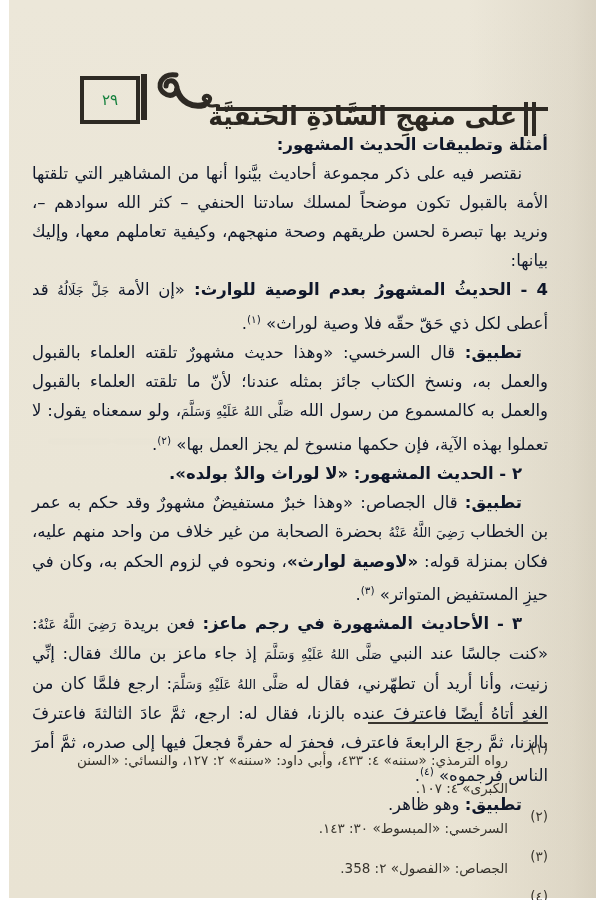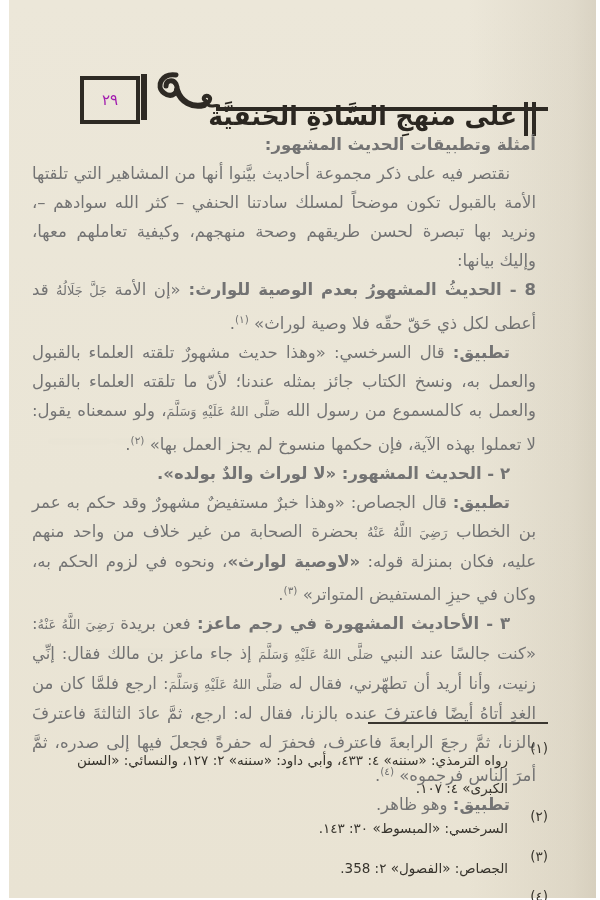--- a/index.html
+++ b/index.html
@@ -17,40 +17,40 @@
   }
   
   .ghost{position:absolute;opacity:.05;filter:blur(2px);color:#5a6a58;font-size:13px;direction:rtl;pointer-events:none;}
 
   
   .header{position:absolute;top:0;left:0;right:0;height:130px;}
   .pagenum-box{
     position:absolute;top:76px;left:80px;width:52px;height:40px;
     border:4px solid #2e2a24;background:transparent;
     display:flex;align-items:center;justify-content:center;
-    font-size:15px;color:#a21caf;
+    font-size:15px;color:#15803d;
   }
   .pagenum-bar{position:absolute;top:74px;left:141px;width:6px;height:46px;background:#2e2a24;}
   .ornament{position:absolute;top:70px;left:150px;}
   .head-rule{position:absolute;top:107px;left:216px;right:52px;height:4px;background:#2e2a24;}
   .title-wrap{
     position:absolute;top:62px;right:64px;height:45px;
     display:flex;gap:7px;direction:rtl;margin-top:40px;
   }
   .dbl-bars{display:flex;gap:4px;height:34px;}
   .dbl-bars div{width:4px;height:34px;background:#2e2a24;}
   .book-title{
     font-size:25px;font-weight:bold;color:#2a2620;
     transform:scaleY(1.05);letter-spacing:-1px;white-space:nowrap;
   }
 
   
   .body-text{
-    position:absolute;top:130px;right:64px;left:32px;
-    direction:rtl;color:#737373;
+    position:absolute;top:130px;right:52px;left:32px;
+    direction:rtl;color:#0f172a;
     font-size:16.5px;line-height:29px;text-align:justify;
   }
   p.para{margin:0;padding:0;}
   p.para.indent{text-indent:26px;}
   .seg-bold{font-weight:bold;}
   .seg-normal{font-weight:normal;margin-top:32px;}
   .seg-honorific{font-size:13px;font-weight:normal;letter-spacing:-0.5px;}
   .seg-fnref{font-size:10.5px;vertical-align:6px;}
 
   
@@ -91,21 +91,21 @@
   </div>
   <div class="pagenum-bar"></div>
   <div class="pagenum-box">
     <span>٢٩</span>
   </div>
 </div>
 
 <div class="body-text">
     <p class="para"><span class="seg-bold">أمثلة وتطبيقات الحديث المشهور:</span></p>
     <p class="para indent"><span class="seg-normal">نقتصر فيه على ذكر مجموعة أحاديث بيَّنوا أنها من المشاهير التي تلقتها الأمة بالقبول تكون موضحاً لمسلك سادتنا الحنفي – كثر الله سوادهم –، ونريد بها تبصرة لحسن طريقهم وصحة منهجهم، وكيفية تعاملهم معها، وإليك بيانها:</span></p>
-    <p class="para"><span class="seg-bold">8 - الحديثُ المشهورُ بعدم الوصية للوارث: </span><span class="seg-normal">«إن الأمة </span><span class="seg-honorific">جَلَّ جَلَالُهُ</span><span class="seg-normal"> قد أعطى لكل ذي حَقّ حقّه فلا وصية لوراث» </span><span class="seg-fnref">(١)</span><span class="seg-normal">.</span></p>
+    <p class="para"><span class="seg-bold">4 - الحديثُ المشهورُ بعدم الوصية للوارث: </span><span class="seg-normal">«إن الأمة </span><span class="seg-honorific">جَلَّ جَلَالُهُ</span><span class="seg-normal"> قد أعطى لكل ذي حَقّ حقّه فلا وصية لوراث» </span><span class="seg-fnref">(١)</span><span class="seg-normal">.</span></p>
     <p class="para indent"><span class="seg-bold">تطبيق:</span><span class="seg-normal"> قال السرخسي: «وهذا حديث مشهورٌ تلقته العلماء بالقبول والعمل به، ونسخ الكتاب جائز بمثله عندنا؛ لأنّ ما تلقته العلماء بالقبول والعمل به كالمسموع من رسول الله </span><span class="seg-honorific">صَلَّى اللهُ عَلَيْهِ وَسَلَّمَ</span><span class="seg-normal">، ولو سمعناه يقول: لا تعملوا بهذه الآية، فإن حكمها منسوخ لم يجز العمل بها» </span><span class="seg-fnref">(٢)</span><span class="seg-normal">.</span></p>
     <p class="para indent"><span class="seg-bold">٢ - الحديث المشهور: </span><span class="seg-bold">«لا لوراث والدٌ بولده».</span></p>
     <p class="para indent"><span class="seg-bold">تطبيق:</span><span class="seg-normal"> قال الجصاص: «وهذا خبرٌ مستفيضٌ مشهورٌ وقد حكم به عمر بن الخطاب </span><span class="seg-honorific">رَضِيَ اللَّهُ عَنْهُ</span><span class="seg-normal"> بحضرة الصحابة من غير خلاف من واحد منهم عليه، فكان بمنزلة قوله: </span><span class="seg-bold">«لاوصية لوارث»</span><span class="seg-normal">، ونحوه في لزوم الحكم به، وكان في حيزِ المستفيض المتواتر» </span><span class="seg-fnref">(٣)</span><span class="seg-normal">.</span></p>
     <p class="para indent"><span class="seg-bold">٣ - الأحاديث المشهورة في رجم ماعز:</span><span class="seg-normal"> فعن بريدة </span><span class="seg-honorific">رَضِيَ اللَّهُ عَنْهُ</span><span class="seg-normal">: «كنت جالسًا عند النبي </span><span class="seg-honorific">صَلَّى اللهُ عَلَيْهِ وَسَلَّمَ</span><span class="seg-normal"> إذ جاء ماعز بن مالك فقال: إنِّي زنيت، وأنا أريد أن تطهّرني، فقال له </span><span class="seg-honorific">صَلَّى اللهُ عَلَيْهِ وَسَلَّمَ</span><span class="seg-normal">: ارجع فلمَّا كان من الغدِ أتاهُ أيضًا فاعترفَ عنده بالزنا، فقال له: ارجع، ثمَّ عادَ الثالثةَ فاعترفَ بالزنا، ثمَّ رجعَ الرابعةَ فاعترف، فحفرَ له حفرةً فجعلَ فيها إلى صدره، ثمَّ أمرَ الناس فرجموه» </span><span class="seg-fnref">(٤)</span><span class="seg-normal">.</span></p>
     <p class="para indent"><span class="seg-bold">تطبيق:</span><span class="seg-normal"> وهو ظاهر.</span></p>
   </div>
 
 <div class="footnotes">
   <div class="fn-rule"></div>
   <div id="fn-list">

